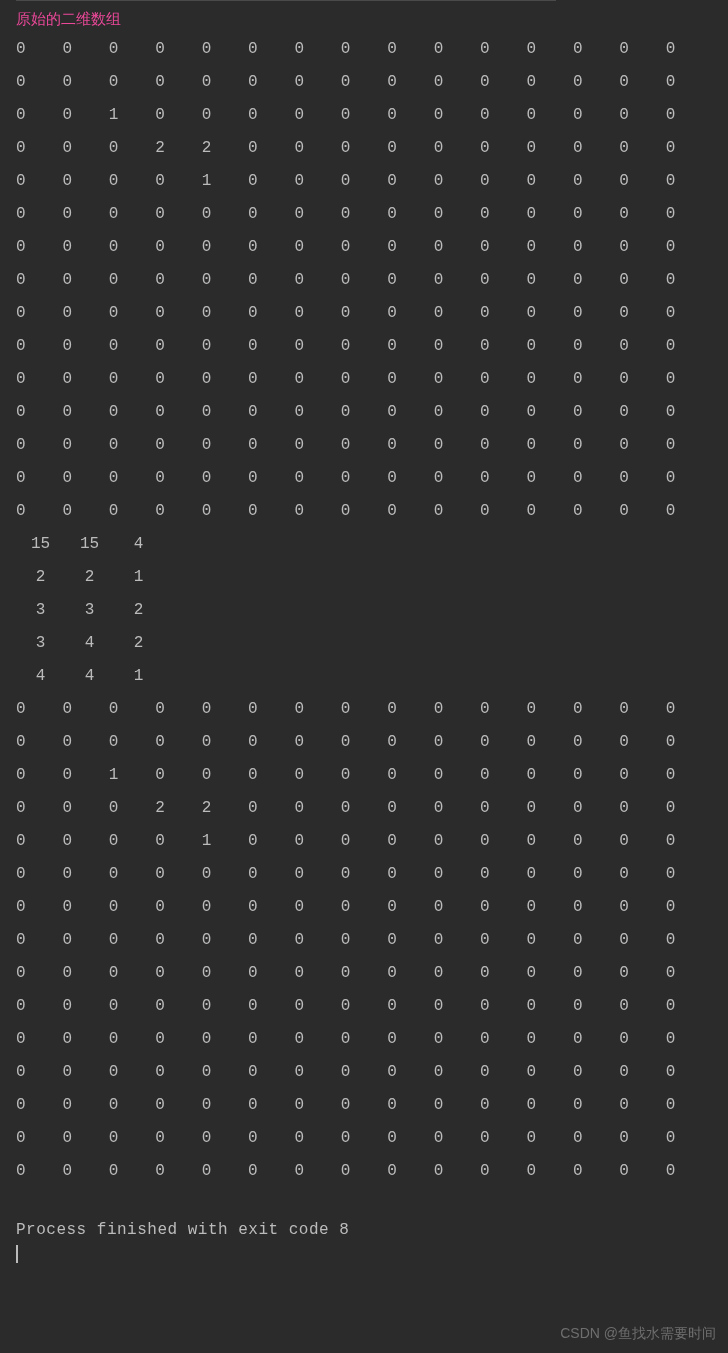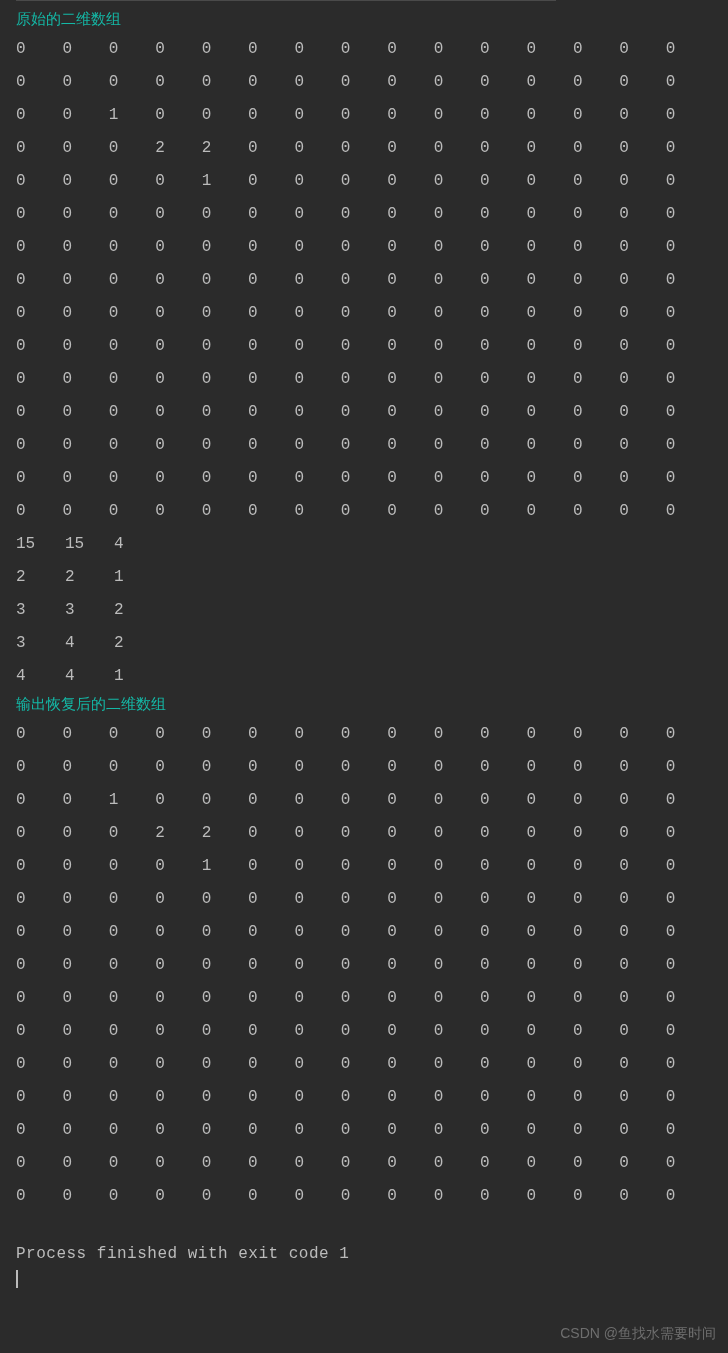--- a/index.html
+++ b/index.html
@@ -16,21 +16,21 @@
       height: 1353px;
       padding: 0;
       position: relative;
       overflow: hidden;
     }
     .console {
       padding: 8px 16px;
       line-height: 1.1;
     }
     .header-line {
-      color: #14b8a6;
+      color: #ec4899;
       font-family: 'Microsoft YaHei', 'SimSun', sans-serif;
       font-size: 15px;
       margin-bottom: 6px;
       margin-top: 2px;
     }
     .matrix-row {
       display: flex;
       height: 33px;
       align-items: center;
     }
@@ -40,21 +40,21 @@
       color: #bbbbbb;
       font-family: 'Consolas', 'Monaco', 'Courier New', monospace;
     }
     .sparse-row {
       display: flex;
       height: 33px;
       align-items: center;
     }
     .sparse-cell {
       width: 49px;
-      text-align: left;
+      text-align: center;
       color: #bbbbbb;
     }
     .blank-line {
       height: 33px;
     }
     .exit-line {
       color: #bbbbbb;
       font-family: 'Consolas', 'Monaco', 'Courier New', monospace;
       letter-spacing: 0.5px;
     }
@@ -367,21 +367,20 @@
         <span class="sparse-cell">4</span>
         <span class="sparse-cell">2</span>
       </div>
       <div class="sparse-row">
         <span class="sparse-cell">4</span>
         <span class="sparse-cell">4</span>
         <span class="sparse-cell">1</span>
       </div>
     </div>
   
-  <div class="header-line">输出恢复后的二维数组</div>
   <div id="matrix2">
       <div class="matrix-row">
         <span class="cell">0</span>
         <span class="cell">0</span>
         <span class="cell">0</span>
         <span class="cell">0</span>
         <span class="cell">0</span>
         <span class="cell">0</span>
         <span class="cell">0</span>
         <span class="cell">0</span>
@@ -627,17 +626,17 @@
         <span class="cell">0</span>
         <span class="cell">0</span>
         <span class="cell">0</span>
         <span class="cell">0</span>
         <span class="cell">0</span>
         <span class="cell">0</span>
       </div>
     </div>
   
   <div class="blank-line"></div>
-  <div class="exit-line">Process finished with exit code 1</div>
+  <div class="exit-line">Process finished with exit code 8</div>
   <span class="cursor"></span>
 </div>
 
 <div class="watermark">CSDN @鱼找水需要时间</div>
 
 </body></html>

